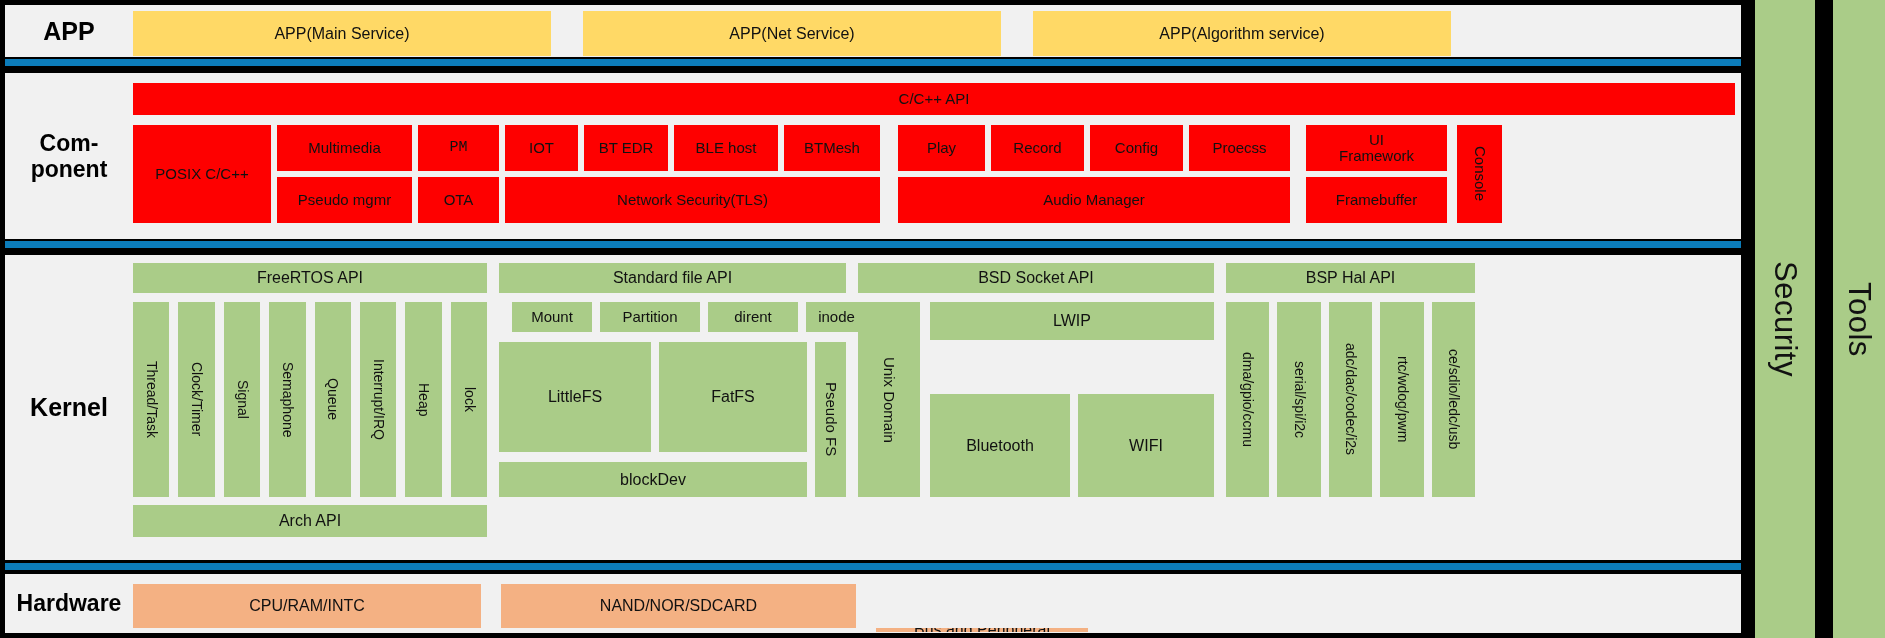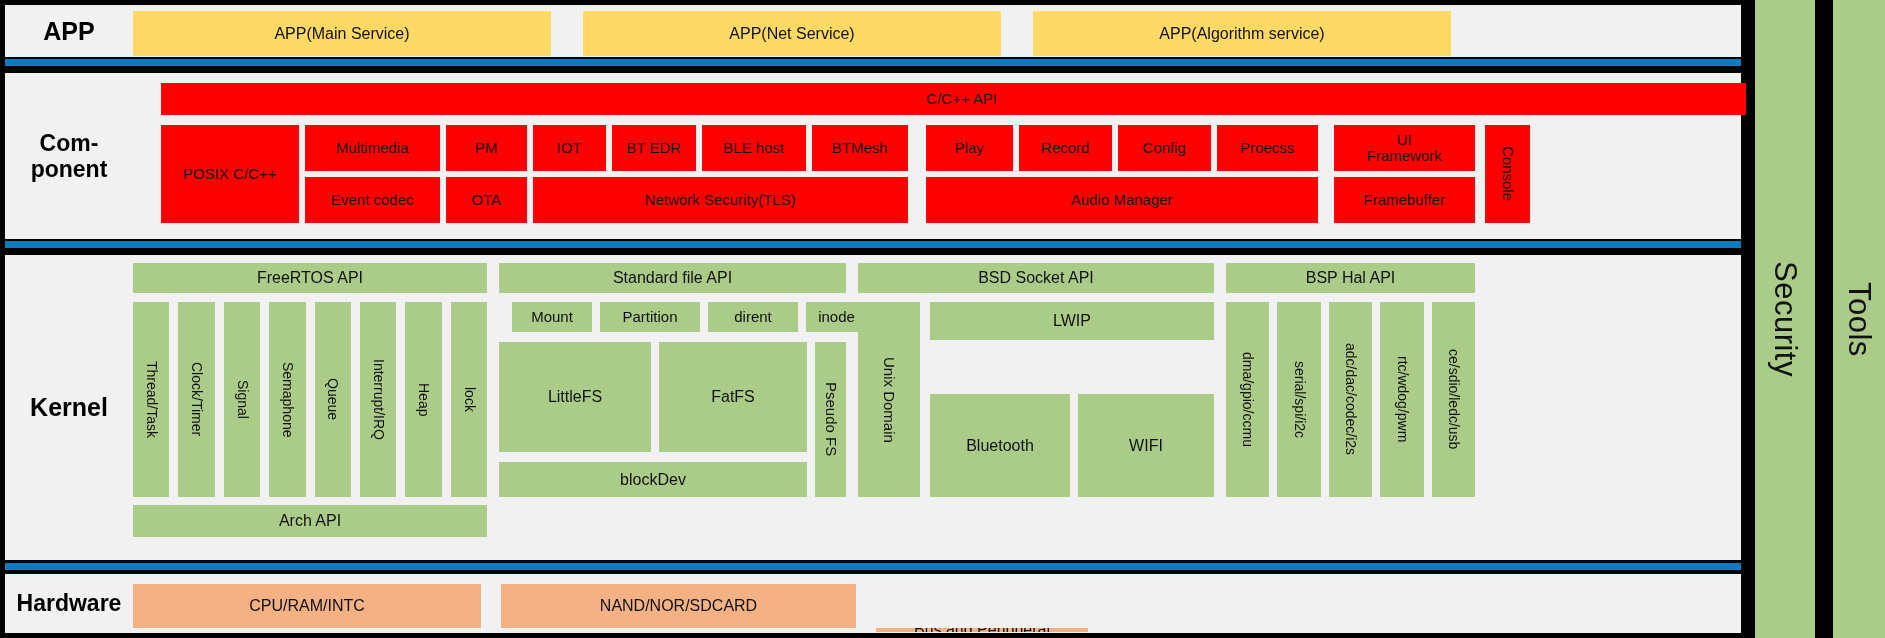--- a/index.html
+++ b/index.html
@@ -67,30 +67,30 @@
 
   
   .app-area { position:absolute; left:128px; top:6px; right:8px; height:45px;
               display:flex; gap:32px; }
   .app-area .box { font-size:16px; }
   .app-1 { flex:0 0 418px; }
   .app-2 { flex:0 0 418px; }
   .app-3 { flex:0 0 418px; }
 
   
-  .comp-area { position:absolute; left:128px; top:10px; right:8px; bottom:8px;margin-left:28px; }
+  .comp-area { position:absolute; left:128px; top:10px; right:8px; bottom:8px; }
   .capi { position:absolute; left:0; top:0; width:1602px; height:32px; font-size:15px; }
 
   .comp-grid { position:absolute; left:0; top:42px; width:1602px; height:98px; }
 
   .posix { position:absolute; left:0;  top:0; width:138px; height:98px; font-size:15px; }
 
   .c-mm     { position:absolute; left:144px; top:0;  width:135px; height:46px; }
   .c-evt    { position:absolute; left:144px; top:52px; width:135px; height:46px; }
-  .c-pm     { position:absolute; left:285px; top:0;  width:81px;  height:46px; }
+  .c-pm     { position:absolute; left:285px; top:0;  width:81px;  height:46px;font-family:Liberation Mono, monospace; }
   .c-ota    { position:absolute; left:285px; top:52px; width:81px; height:46px; }
 
   .c-iot    { position:absolute; left:372px; top:0;  width:73px;  height:46px; }
   .c-btedr  { position:absolute; left:451px; top:0;  width:84px;  height:46px; }
   .c-blehost{ position:absolute; left:541px; top:0;  width:104px; height:46px; }
   .c-btmesh { position:absolute; left:651px; top:0;  width:96px;  height:46px; }
   .c-tls    { position:absolute; left:372px; top:52px; width:375px; height:46px; }
 
   .c-play   { position:absolute; left:765px;  top:0; width:87px;  height:46px; }
   .c-record { position:absolute; left:858px;  top:0; width:93px;  height:46px; }
@@ -170,21 +170,21 @@
     <div class="band band-comp">
       <div class="row-label small">
         <span><span>Com-</span><br><span>ponent</span></span>
       </div>
       <div class="comp-area">
         <div class="box red capi">C/C++ API</div>
         <div class="comp-grid">
           <div class="box red posix">POSIX C/C++</div>
 
           <div class="box red c-mm">Multimedia</div>
-          <div class="box red c-evt">Event codec</div>
+          <div class="box red c-evt">Pseudo mgmr</div>
           <div class="box red c-pm">PM</div>
           <div class="box red c-ota">OTA</div>
 
           <div class="box red c-iot">IOT</div>
           <div class="box red c-btedr">BT EDR</div>
           <div class="box red c-blehost">BLE host</div>
           <div class="box red c-btmesh">BTMesh</div>
           <div class="box red c-tls">Network Security(TLS)</div>
 
           <div class="box red c-play">Play</div>

